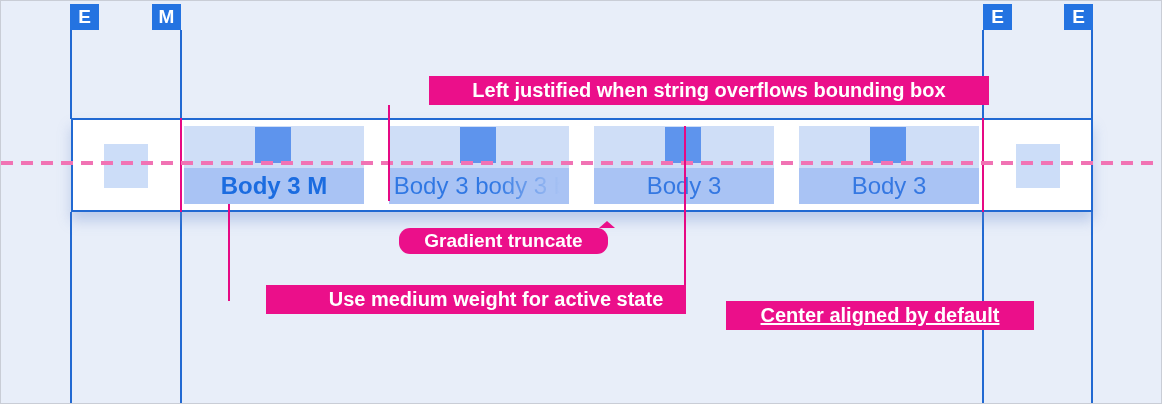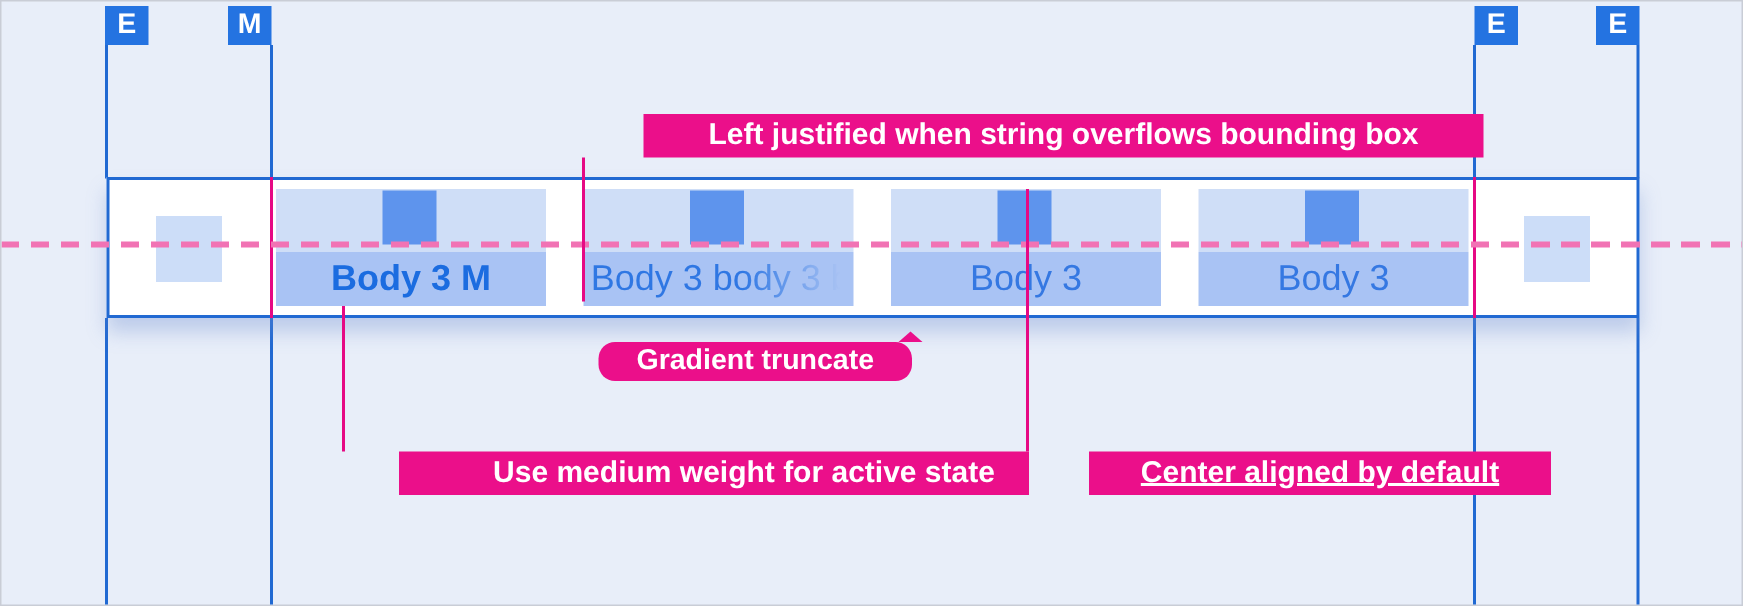--- a/index.html
+++ b/index.html
@@ -81,21 +81,21 @@
 
   
   .callout {
     position:absolute; background:#eb0f8a; color:#fff; font-weight:700; font-size:20px;
     display:flex; align-items:center; justify-content:center; z-index:7;
     white-space:nowrap;
     margin-left:40px;
   }
   .co-leftjust { left:388px; top:75px;  width:560px; height:29px; }
   .co-gradient { left:358px; top:227px; width:209px; height:26px; font-size:19px;border-radius:11px; }
-  .co-medium   { left:225px; top:300px; width:420px; height:29px;padding-left:40px; }
+  .co-medium   { left:225px; top:284px; width:420px; height:29px;padding-left:40px; }
   .co-center   { left:685px; top:300px; width:308px; height:29px;text-decoration:underline; }
   .caret-up {
     position:absolute; top:-7px; right:-7px; width:0; height:0;
     border-left:8px solid transparent; border-right:8px solid transparent;
     border-bottom:7px solid #eb0f8a;
   }
 </style>
 </head>
 <body>
 

